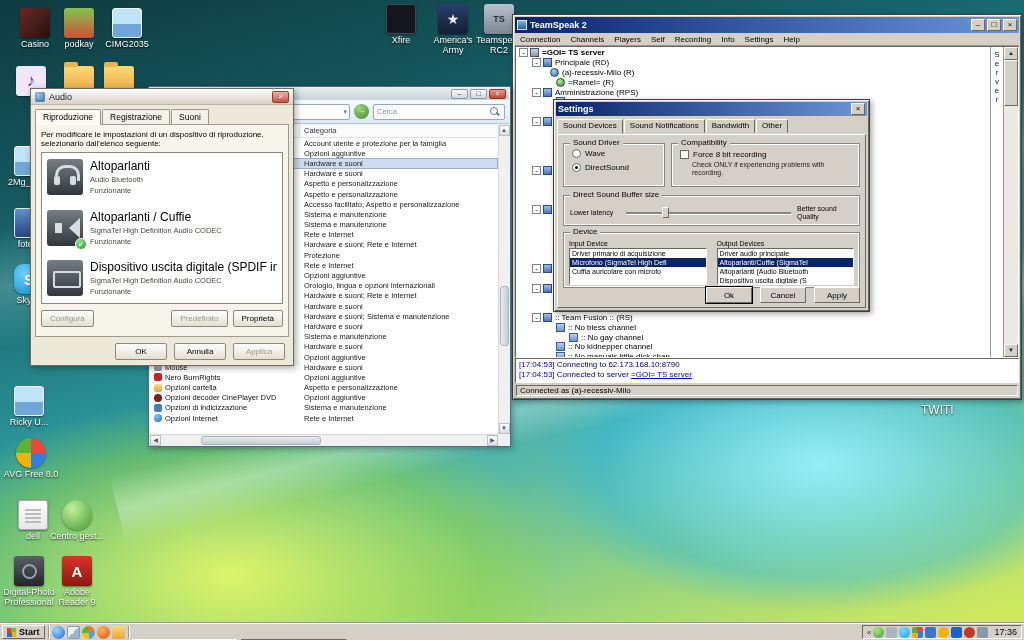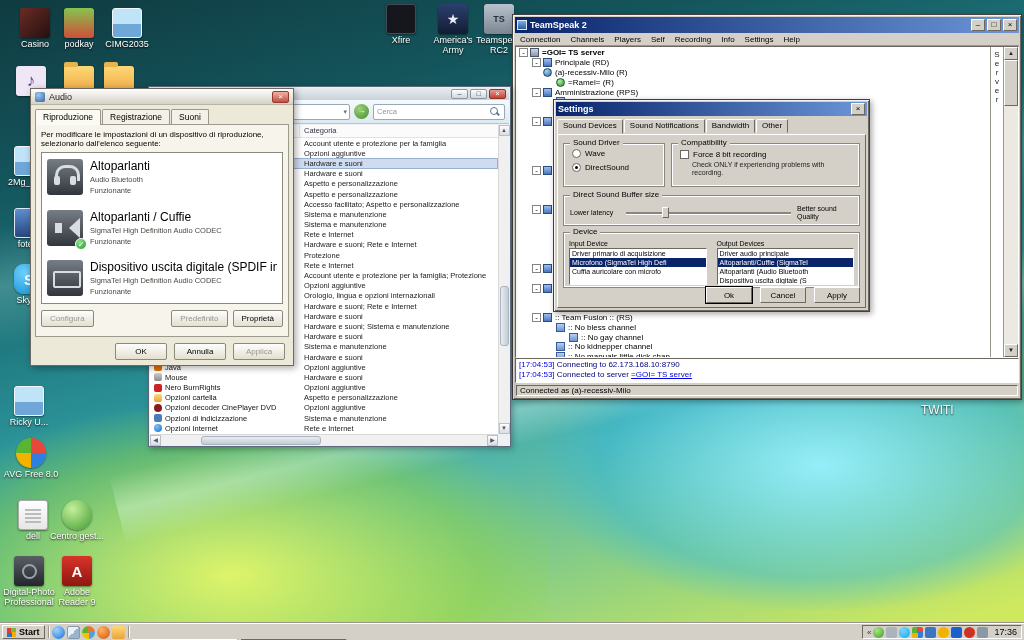--- a/index.html
+++ b/index.html
@@ -331,21 +331,21 @@
           <div class="trow" style="padding-left: 3px;">
             <span class="texp">-</span>
             <span class="tico server"></span>
             <span class="tlbl bold">=GOI= TS server</span>
           </div>
           <div class="trow" style="padding-left: 16px;">
             <span class="texp">-</span>
             <span class="tico channel"></span>
             <span class="tlbl">Principale  (RD)</span>
           </div>
-          <div class="trow" style="padding-left: 16px;">
+          <div class="trow" style="padding-left: 23px;">
             <span class="texp-sp"></span>
             <span class="tico player-self"></span>
             <span class="tlbl">(a)-recessiv-Milo (R)</span>
           </div>
           <div class="trow" style="padding-left: 29px;">
             <span class="texp-sp"></span>
             <span class="tico player"></span>
             <span class="tlbl">=Ramel= (R)</span>
           </div>
           <div class="trow" style="padding-left: 16px;">
@@ -605,26 +605,20 @@
           <span class="cpname">
             <span class="cpnametext"></span>
           </span>
           <span class="cpcat">Protezione</span>
         </div>
         <div class="cprow">
           <span class="cpname">
             <span class="cpnametext"></span>
           </span>
           <span class="cpcat">Rete e Internet</span>
-        </div>
-        <div class="cprow">
-          <span class="cpname">
-            <span class="cpnametext"></span>
-          </span>
-          <span class="cpcat">Account utente e protezione per la famiglia; Protezione</span>
         </div>
         <div class="cprow">
           <span class="cpname">
             <span class="cpnametext"></span>
           </span>
           <span class="cpcat">Opzioni aggiuntive</span>
         </div>
         <div class="cprow">
           <span class="cpname">
             <span class="cpnametext"></span>

